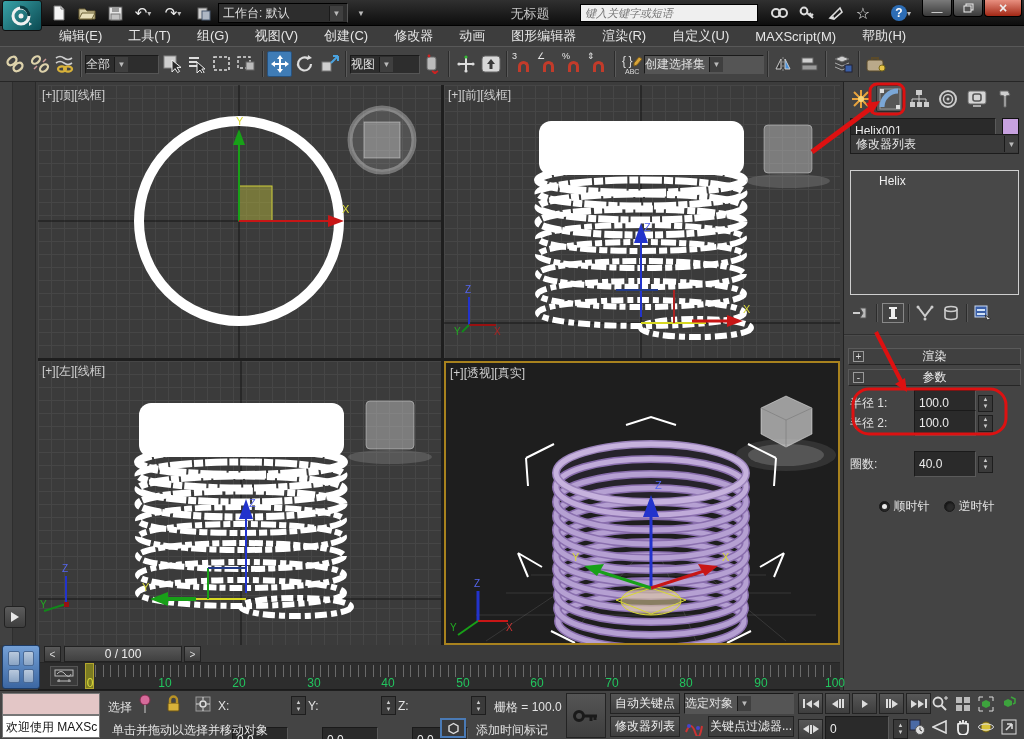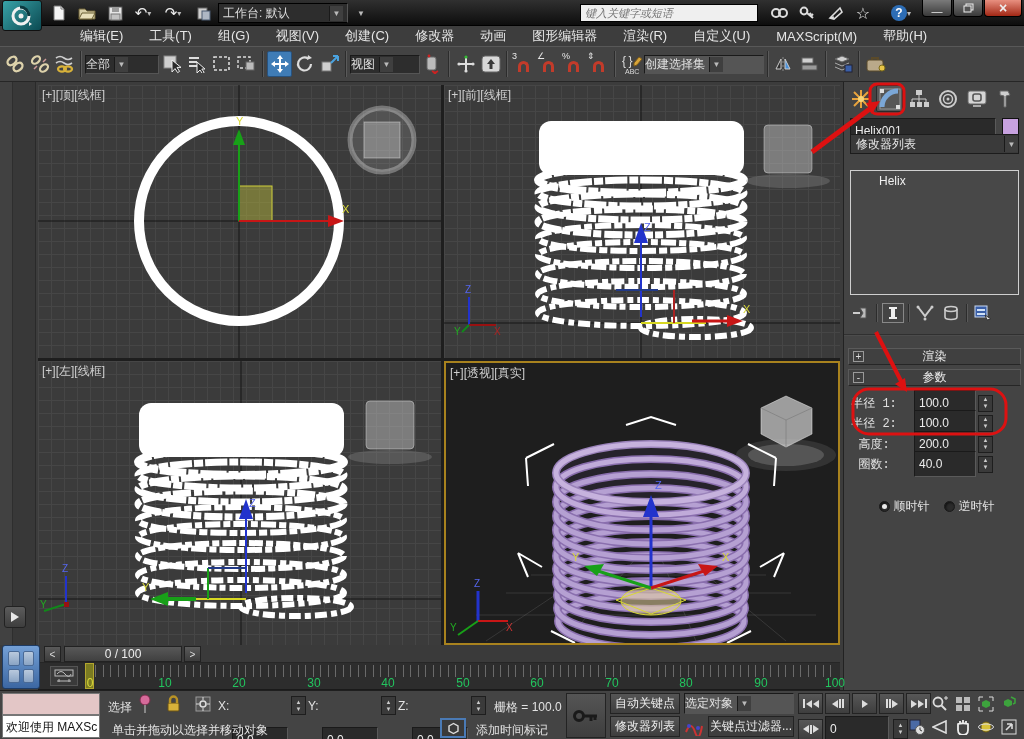--- a/index.html
+++ b/index.html
@@ -11,21 +11,21 @@
   #logo { left:2px; top:0; width:40px; height:31px; background:linear-gradient(135deg,#39a3a8,#0b4a52); border:1px solid #111; border-radius:3px; z-index:5; display:flex; align-items:center; justify-content:center; }
   .qbtn { top:3px; width:26px; height:20px; display:flex; align-items:center; justify-content:center; border-radius:2px; }
   .ddv { color:#bbb; font-size:8px; }
   #workspace-dd { left:218px; top:3px; width:130px; height:20px; background:#2d2d2d; border:1px solid #000; border-right-color:#555; display:flex; align-items:center; padding:0 4px; color:#ddd; }
   #workspace-dd .arrowbox { margin-left:auto; }
   #doc-title { left:400px; top:5px; width:260px; text-align:center; color:#c8c8c8; font-size:13px; }
   #search-box { left:580px; top:4px; width:178px; height:18px; background:#efefef; border:1px solid #000; font-style:italic; color:#666; font-size:11px; padding:0 4px; font-family:"Liberation Sans",sans-serif; }
   .winbtn { top:0; height:17px; border:1px solid #000; border-top:none; border-radius:0 0 4px 4px; background:linear-gradient(#7a7a7a,#3a3a3a); color:#eee; display:flex; align-items:center; justify-content:center; font-size:11px; }
   #close-btn { background:linear-gradient(#e89080,#a22815); font-weight:bold; }
   
-  #menubar { left:0; top:26px; width:1024px; height:20px; background:#3d3d3d; display:flex; align-items:center; padding-left:67px; }
+  #menubar { left:0; top:26px; width:1024px; height:20px; background:#3d3d3d; display:flex; align-items:center; padding-left:46px; }
   .menu-item { padding:0 13px; font-size:13px; color:#e6e6e6; height:100%; display:flex; align-items:center; }
   
   #toolbar { left:0; top:46px; width:1024px; height:36px; background:#434343; border-top:1px solid #585858; border-bottom:1px solid #262626; display:flex; align-items:center; padding-left:2px; }
   .ticon { width:25px; height:26px; display:flex; align-items:center; justify-content:center; flex:none; position:relative; }
   .ticon.active { background:#3f7cb6; border:1px solid #28527e; border-radius:2px; }
   .tsep { width:2px; height:26px; flex:none; margin:0 3px; background:linear-gradient(90deg,#2c2c2c 50%,#5a5a5a 50%); }
   .tdrop { height:19px; background:#2d2d2d; border:1px solid #1a1a1a; border-right-color:#555; border-bottom-color:#555; display:flex; align-items:center; flex:none; color:#e0e0e0; }
   .arrowbox { width:14px; height:15px; background:#3f3f3f; border-left:1px solid #1a1a1a; display:flex; align-items:center; justify-content:center; margin-left:4px; }
   .magnet { width:11px; height:11px; border:3px solid #c23b2a; border-bottom:none; border-radius:7px 7px 0 0; position:relative; top:2px; }
   .magnet-tag { position:absolute; left:1px; top:0; font-size:9px; color:#e8e8e8; }
@@ -52,21 +52,21 @@
   #modifier-dd .arrowbox { margin-left:auto; height:16px; }
   #stack-box { left:6px; top:88px; width:169px; height:125px; background:#484848; border:1px solid #cfcfcf; }
   #stack-item { padding:3px 0 0 28px; color:#f0f0f0; }
   #stack-tools { left:6px; top:219px; width:169px; height:24px; display:flex; align-items:center; gap:4px; }
   .sticon { width:22px; height:20px; display:flex; align-items:center; justify-content:center; }
   .ssep { width:2px; height:18px; background:linear-gradient(90deg,#2c2c2c 50%,#5a5a5a 50%); }
   .rollout { position:absolute; left:4px; width:173px; height:17px; background:#404040; border:1px solid #5a5a5a; border-bottom-color:#262626; display:flex; align-items:center; color:#ececec; }
   .roll-box { width:11px; height:11px; border:1px solid #999; margin:0 4px; font-size:10px; line-height:9px; text-align:center; color:#ddd; }
   .roll-title { flex:1; text-align:center; margin-right:19px; }
   .prow { position:absolute; left:6px; width:173px; height:20px; display:flex; align-items:center; }
-  .plabel { width:64px; text-align:center; color:#e0e0e0; padding-right:16px;font-family:Liberation Mono, monospace; }
+  .plabel { width:64px; text-align:left; color:#e0e0e0; padding-right:16px; }
   .pfield { width:62px; height:17px; }
   .spinner { width:15px; height:17px; margin-left:2px; background:#3a3a3a; border:1px solid #1e1e1e; display:flex; flex-direction:column; align-items:center; justify-content:center; font-size:6px; color:#ccc; line-height:7px; }
   .radio { display:flex; align-items:center; gap:4px; color:#e0e0e0; }
   .rdot { width:11px; height:11px; border-radius:50%; background:#2b2b2b; border:1px solid #1a1a1a; box-shadow:inset 1px 1px 2px #111; position:relative; }
   .rdot.on::after { content:""; position:absolute; left:2px; top:2px; width:5px; height:5px; border-radius:50%; background:#e8e8e8; }
   
   #slider-row { left:38px; top:645px; width:802px; height:18px; background:#3a3a3a; border-bottom:1px solid #262626; }
   .tl-btn { position:absolute; top:1px; width:17px; height:16px; background:linear-gradient(#5a5a5a,#3c3c3c); border:1px solid #222; color:#ddd; display:flex; align-items:center; justify-content:center; font-size:10px; }
   #time-slider { position:absolute; left:26px; top:1px; width:118px; height:16px; background:linear-gradient(#585858,#404040); border:1px solid #222; text-align:center; color:#eee; line-height:15px; }
   #trackbar { left:38px; top:663px; width:802px; height:27px; background:#2d2d2d; border-bottom:1px solid #1a1a1a; }
@@ -131,20 +131,21 @@
   </div>
   <div id="workspace-dd" class="abs">
     <span>工作台: 默认</span>
     <span class="arrowbox">
         <span class="ddv">▼</span>
       </span>
   </div>
   <div class="abs qbtn" style="left:352px;width:18px">
       <span class="ddv">▼</span>
     </div>
+  <div id="doc-title" class="abs">无标题</div>
   <input id="search-box" class="abs" placeholder="键入关键字或短语" style="">
   <div class="abs qbtn" style="left:766px">
     <svg width="17" height="13" viewBox="0 0 17 13">
         <circle cx="5" cy="6" r="4" fill="none" stroke="#ddd" stroke-width="2"></circle>
         <circle cx="12" cy="6" r="4" fill="none" stroke="#ddd" stroke-width="2"></circle>
       </svg>
   </div>
   <div class="abs qbtn" style="left:794px">
     <svg width="16" height="14" viewBox="0 0 16 14">
         <circle cx="5" cy="5" r="3.4" fill="none" stroke="#ddd" stroke-width="2"></circle>
@@ -677,28 +678,20 @@
       </span>
   </div>
   <div class="prow" style="top:331px">
     <span class="plabel">半径 2:</span>
     <input class="field pfield" value="100.0" style="">
     <span class="spinner">
         <span>▲</span>
         <span>▼</span>
       </span>
   </div>
-  <div class="prow" style="top:352px">
-    <span class="plabel">高度:</span>
-    <input class="field pfield" value="200.0" style="">
-    <span class="spinner">
-        <span>▲</span>
-        <span>▼</span>
-      </span>
-  </div>
   <div class="prow" style="top:372px">
     <span class="plabel">圈数:</span>
     <input class="field pfield" value="40.0" style="">
     <span class="spinner">
         <span>▲</span>
         <span>▼</span>
       </span>
   </div>
   <div class="prow" style="top:414px;justify-content:center;gap:14px">
     <span class="radio">

